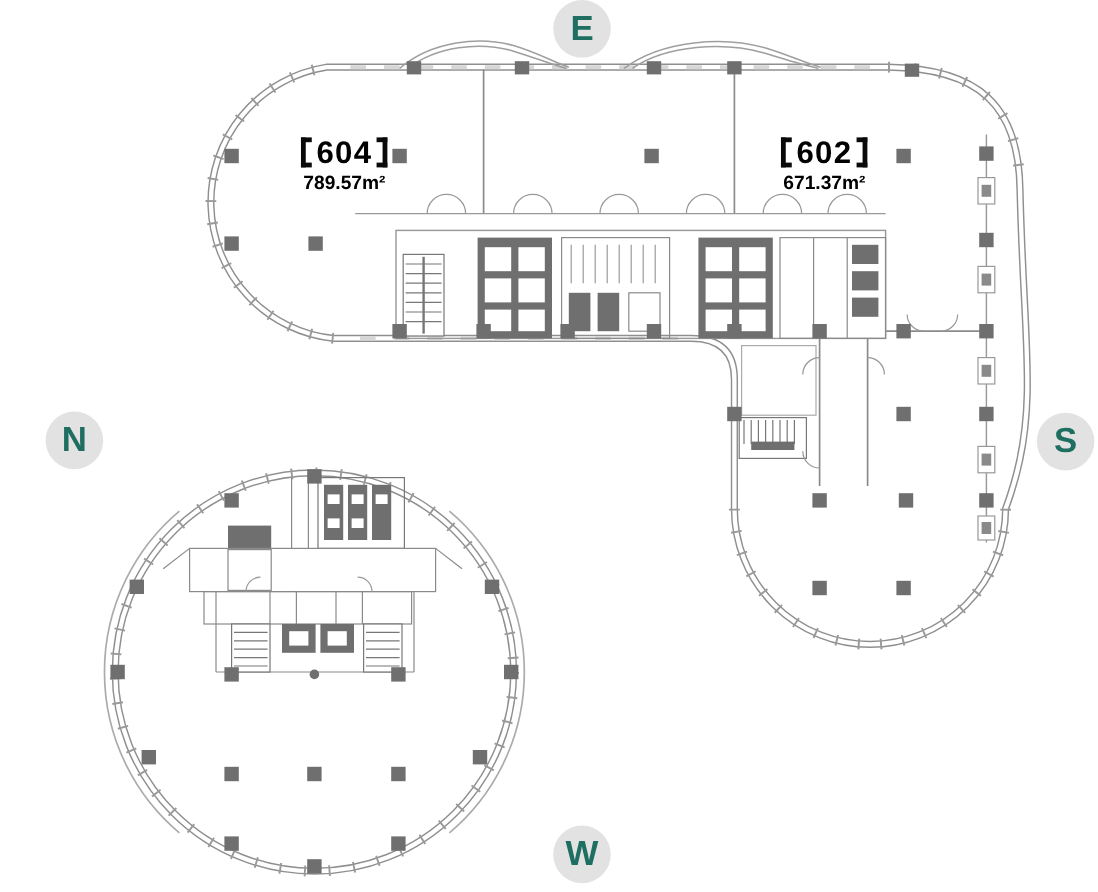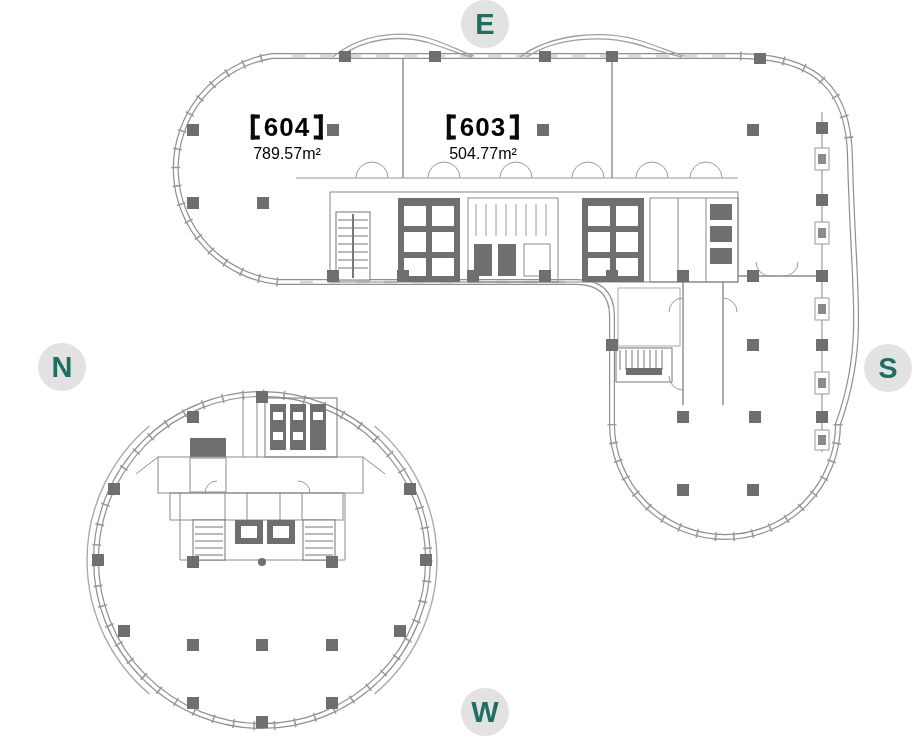--- a/index.html
+++ b/index.html
@@ -14,21 +14,21 @@
     background:#e2e2e2;display:flex;align-items:center;justify-content:center;
     color:#1e6f62;font-size:29px;font-weight:600;line-height:1;
     transform:translate(-50%,-50%);user-select:none;
   }
   
   .unit{position:absolute;transform:translate(-50%,-50%);text-align:center;color:#000;white-space:nowrap;}
   .unit-num{display:flex;align-items:center;justify-content:center;font-weight:700;font-size:26px;line-height:30px;letter-spacing:1px;}
   .brk{display:inline-block;width:9px;height:25px;border:4px solid #0a0a0a;box-sizing:border-box;}
   .brk-l{border-right:0;margin-right:4px;}
   .brk-r{border-left:0;margin-left:4px;}
-  .unit-area{font-size:16px;line-height:22px;margin-top:1px;font-weight:400;}
+  .unit-area{font-size:16px;line-height:22px;margin-top:1px;font-weight:700;}
 </style>
 </head>
 <body>
 
 <div class="stage">
 
 <svg width="915" height="743" viewBox="0 0 915 743">
 
   <g fill="none">
     <path d="M 272,56 L 740,56 C 816,57 849,88 850,158
@@ -320,24 +320,24 @@
 
 <div class="unit" style="left:287px;top:138px">
   <div class="unit-num">
     <span class="brk brk-l"></span>
         <span>604</span>
         <span class="brk brk-r"></span>
   </div>
   <div class="unit-area">789.57m²</div>
 </div>
 
-<div class="unit" style="left:483px;top:138px">
+
+<div class="unit" style="left:687px;top:138px">
   <div class="unit-num">
     <span class="brk brk-l"></span>
-        <span>603</span>
+        <span>602</span>
         <span class="brk brk-r"></span>
   </div>
-  <div class="unit-area">504.77m²</div>
+  <div class="unit-area">671.37m²</div>
 </div>
 
 
-
 </div>
 
 </body></html>

